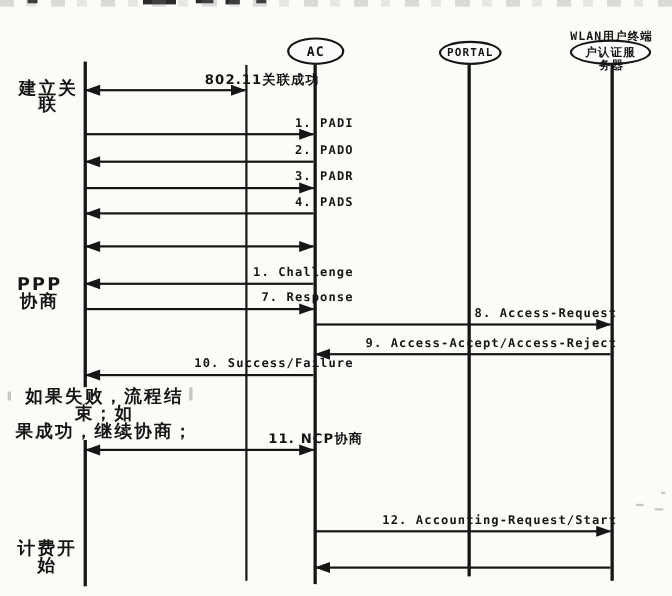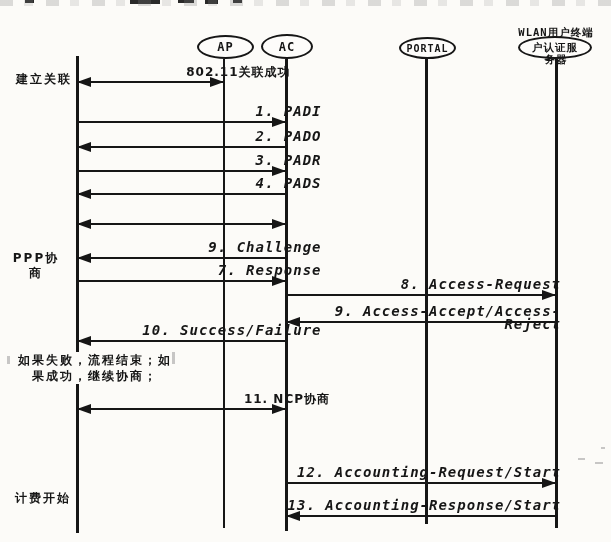--- a/index.html
+++ b/index.html
@@ -26,24 +26,24 @@
   .arrow{position:absolute; height:10px;}
   .arrow .shaft{position:absolute; left:0; right:0; top:4px; height:2px; background:var(--ink);}
   .ah{position:absolute; width:0; height:0; top:0;
       border-top:5px solid transparent; border-bottom:5px solid transparent;}
   .ah.r{right:-1px; border-left:14px solid var(--ink);}
   .ah.l{left:-1px; border-right:14px solid var(--ink);}
   .msg{
     position:absolute; text-align:right; line-height:13px; font-weight:700;
     white-space:pre-line;
   }
-  .msg.lat{font-family:"DejaVu Sans Mono","Liberation Mono",monospace; font-size:14px; letter-spacing:1px;font-style:italic;}
+  .msg.lat{font-family:"DejaVu Sans Mono","Liberation Mono",monospace; font-size:11px; letter-spacing:1px;}
   .msg.cjk{font-family:"DejaVu Sans","Liberation Sans",sans-serif; font-size:12px; letter-spacing:1px; line-height:14px;}
   .phase{
-    position:absolute; font-weight:700; font-size:12px; letter-spacing:2px;
+    position:absolute; font-weight:700; font-size:16px; letter-spacing:2px;
     white-space:pre-line; text-align:center; line-height:15px;
   }
   .phase.note{background:var(--paper); line-height:16px;}
   .speck{position:absolute; background:#2a2a2a;}
   .speck.faint{background:#9a9a9a; opacity:.55;}
   .bottom-noise{
     position:absolute; left:0; top:535; width:611px; height:6px; opacity:.65;
     background:repeating-linear-gradient(90deg,
       rgba(125,125,125,.40) 0 13px, rgba(0,0,0,0) 13px 24px,
       rgba(145,145,145,.30) 24px 33px, rgba(0,0,0,0) 33px 46px);
@@ -86,21 +86,21 @@
     <div class="msg lat" style="left: 41.5px; top: 177px; width: 280px;">4. PADS</div>
     <div class="arrow" style="left: 78px; top: 219px; width: 207px;">
       <div class="shaft"></div>
       <div class="ah l"></div>
       <div class="ah r"></div>
     </div>
     <div class="arrow" style="left: 78px; top: 253px; width: 207px;">
       <div class="shaft"></div>
       <div class="ah l"></div>
     </div>
-    <div class="msg lat" style="left: 41.5px; top: 241px; width: 280px;">9. Challenge</div>
+    <div class="msg lat" style="left: 41.5px; top: 241px; width: 280px;">1. Challenge</div>
     <div class="arrow" style="left: 78px; top: 276px; width: 207px;">
       <div class="shaft"></div>
       <div class="ah r"></div>
     </div>
     <div class="msg lat" style="left: 41.5px; top: 264px; width: 280px;">7. Response</div>
     <div class="arrow" style="left: 287px; top: 290px; width: 268px;">
       <div class="shaft"></div>
       <div class="ah r"></div>
     </div>
     <div class="msg lat" style="left: 281px; top: 278px; width: 280px;">8. Access-Request</div>
@@ -122,24 +122,20 @@
     <div class="msg cjk" style="left: 50px; top: 392px; width: 280px;">11. NCP协商</div>
     <div class="arrow" style="left: 287px; top: 478px; width: 268px;">
       <div class="shaft"></div>
       <div class="ah r"></div>
     </div>
     <div class="msg lat" style="left: 281px; top: 466px; width: 280px;">12. Accounting-Request/Start</div>
     <div class="arrow" style="left: 287px; top: 511px; width: 268px;">
       <div class="shaft"></div>
       <div class="ah l"></div>
     </div>
-    <div class="msg lat" style="left: 281px; top: 499px; width: 280px;">13. Accounting-Response/Start</div>
-    <div class="node" style="left: 197px; top: 35px; width: 57px; height: 24px;">
-      <span style="font-size: 12px;">AP</span>
-    </div>
     <div class="node" style="left: 261px; top: 34px; width: 52px; height: 25px;">
       <span style="font-size: 12px;">AC</span>
     </div>
     <div class="node" style="left: 399px; top: 37px; width: 57px; height: 22px;">
       <span style="font-size: 10px;">PORTAL</span>
     </div>
     <div class="node" style="left: 518px; top: 36px; width: 74px; height: 23px;">
       <span style="font-size: 10.5px; text-align: center;">户认证服</span>
     </div>
     <div class="actor-cap" style="left: 511px; top: 26px; width: 90px; font-size: 10.5px;">WLAN用户终端</div>

